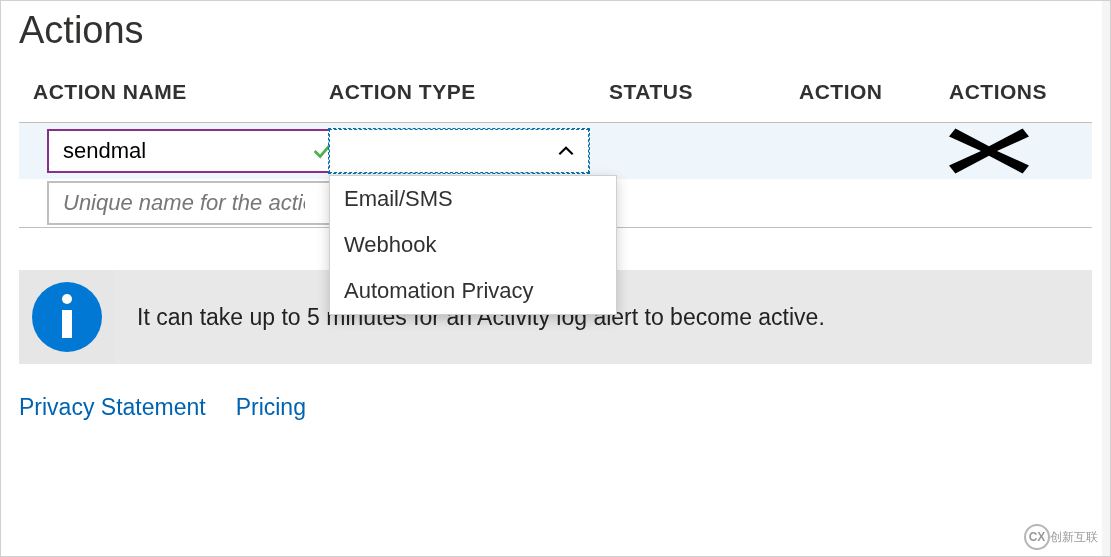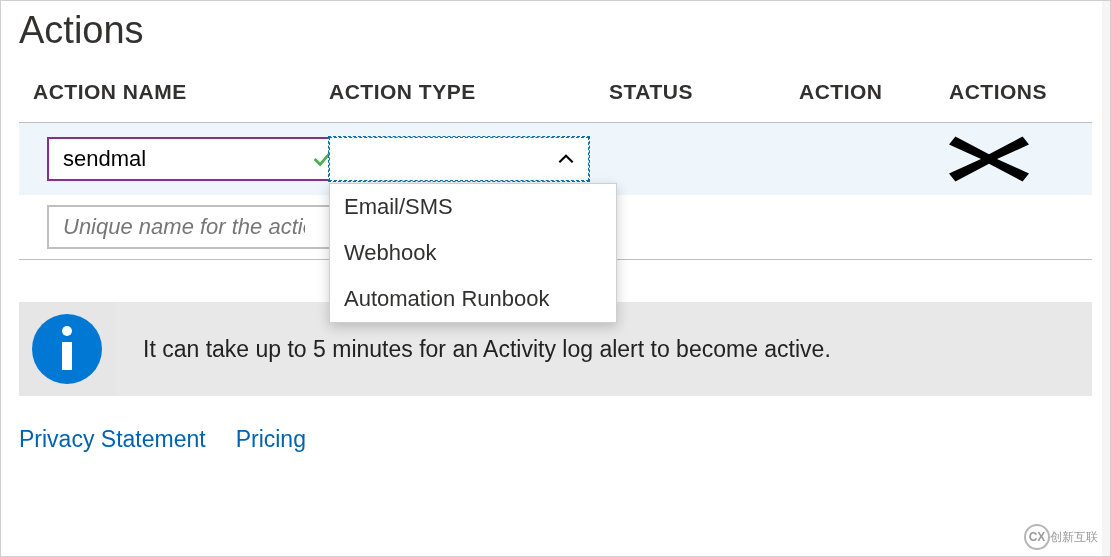--- a/index.html
+++ b/index.html
@@ -37,21 +37,21 @@
   }
   .col-name   { width: 310px; padding-left: 14px; }
   .col-type   { width: 280px; }
   .col-status { width: 190px; }
   .col-details{ width: 150px; }
   .col-actions{ flex: 1; text-align: left; }
 
   .data-row {
     display: flex;
     align-items: center;
-    padding: 10px 0;
+    padding: 2px 0;
     position: relative;
   }
   .data-row.first {
     background: #eef6fb;
     border-top: 1px solid #bfbfbf;
   }
   .data-row.second {
     border-bottom: 1px solid #bfbfbf;
   }
 
@@ -132,21 +132,21 @@
     height: 52px;
     cursor: pointer;
   }
   .remove-x svg { width: 100%; height: 100%; }
 
   .info-box {
     margin: 42px 18px 0 18px;
     background: #e8e8e8;
     display: flex;
     align-items: center;
-    gap: 28px;
+    gap: 22px;
     height: 94px;
   }
   .info-icon-wrap {
     width: 96px;
     height: 94px;
     background: #e6e6e6;
     display: flex;
     align-items: center;
     justify-content: center;
   }
@@ -251,21 +251,21 @@
         <span></span>
         <span class="chev">
           <svg viewBox="0 0 24 24">
               <path d="M4 16 L12 8 L20 16" stroke="#000" stroke-width="2.5" fill="none"></path>
             </svg>
         </span>
       </div>
       <div class="dropdown">
         <div class="dropdown-item">Email/SMS</div>
         <div class="dropdown-item">Webhook</div>
-        <div class="dropdown-item">Automation Runbook</div>
+        <div class="dropdown-item">Automation Privacy</div>
       </div>
     </div>
     <div class="col-status"></div>
     <div class="col-details"></div>
     <div class="actions-cell">
       <span class="remove-x">
         <svg viewBox="0 0 100 60">
           <polygon points="8,2 50,24 92,2 100,12 60,30 100,48 92,58 50,36 8,58 0,48 40,30 0,12" fill="#000"></polygon>
         </svg>
       </span>

